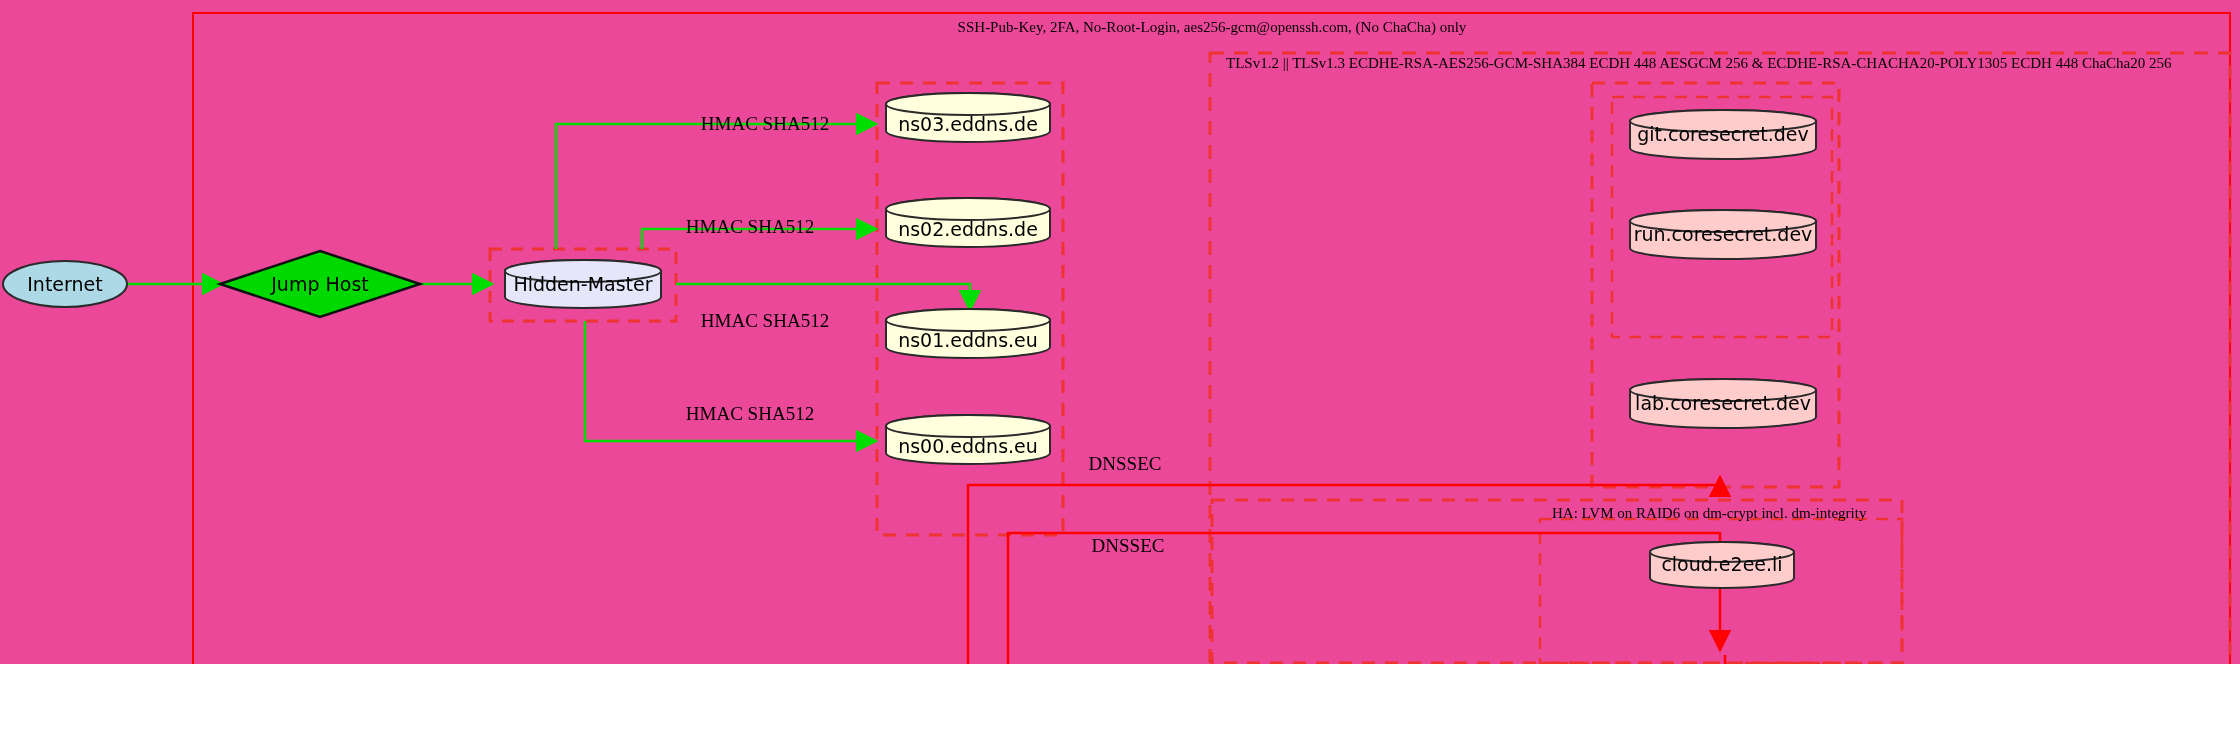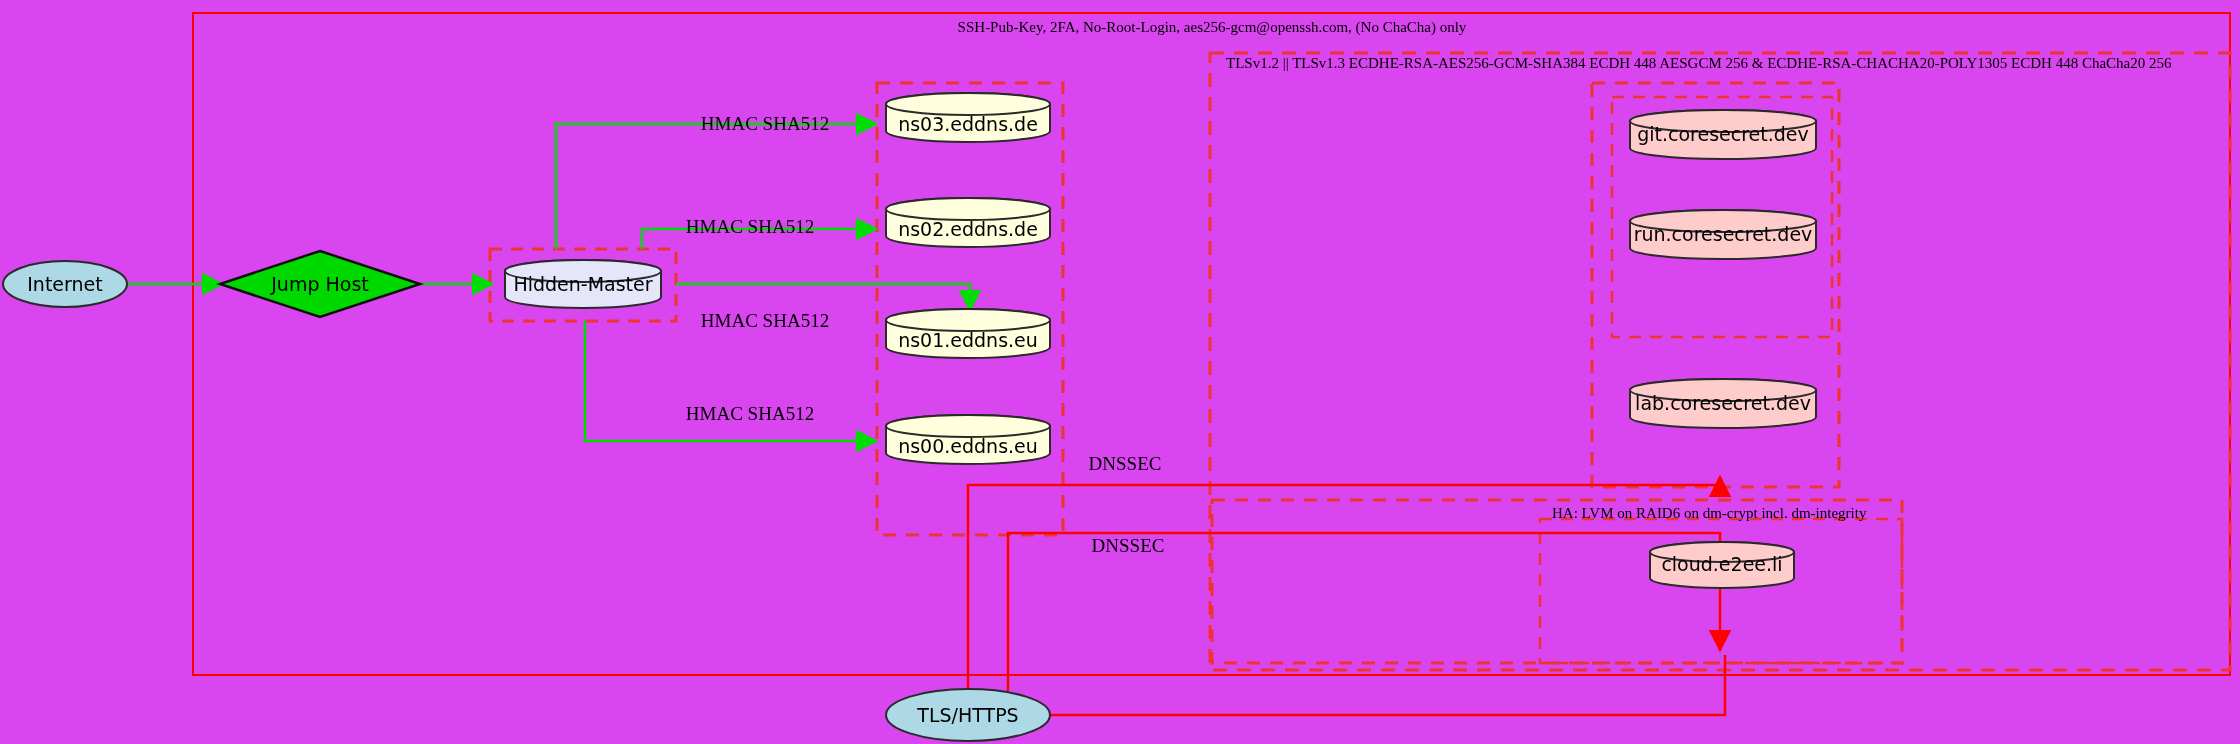--- a/index.html
+++ b/index.html
@@ -1,17 +1,17 @@
 <!DOCTYPE html>
 <html><head>
 <meta charset="utf-8">
 <style>
   html,body{margin:0;padding:0;background:#ffffff;}
   body{width:2240px;height:744px;font-family:"Liberation Sans",sans-serif;}
-  #stage{position:relative;width:2240px;height:744px;overflow:hidden;background:#d946ef;}
+  #stage{position:relative;width:2240px;height:664px;overflow:hidden;background:#ec4899;}
   svg{display:block;}
   .serif-lbl{font-family:"Liberation Serif",serif;font-size:15px;fill:#000;}
   .node-lbl{font-family:"DejaVu Sans",sans-serif;font-size:19px;fill:#000;}
   .edge-lbl{font-family:"Liberation Serif",serif;font-size:19px;fill:#000;}
 </style>
 </head>
 <body>
 
 <div id="stage">
 <svg width="2240" height="744" viewBox="0 0 2240 744" xmlns="http://www.w3.org/2000/svg">

